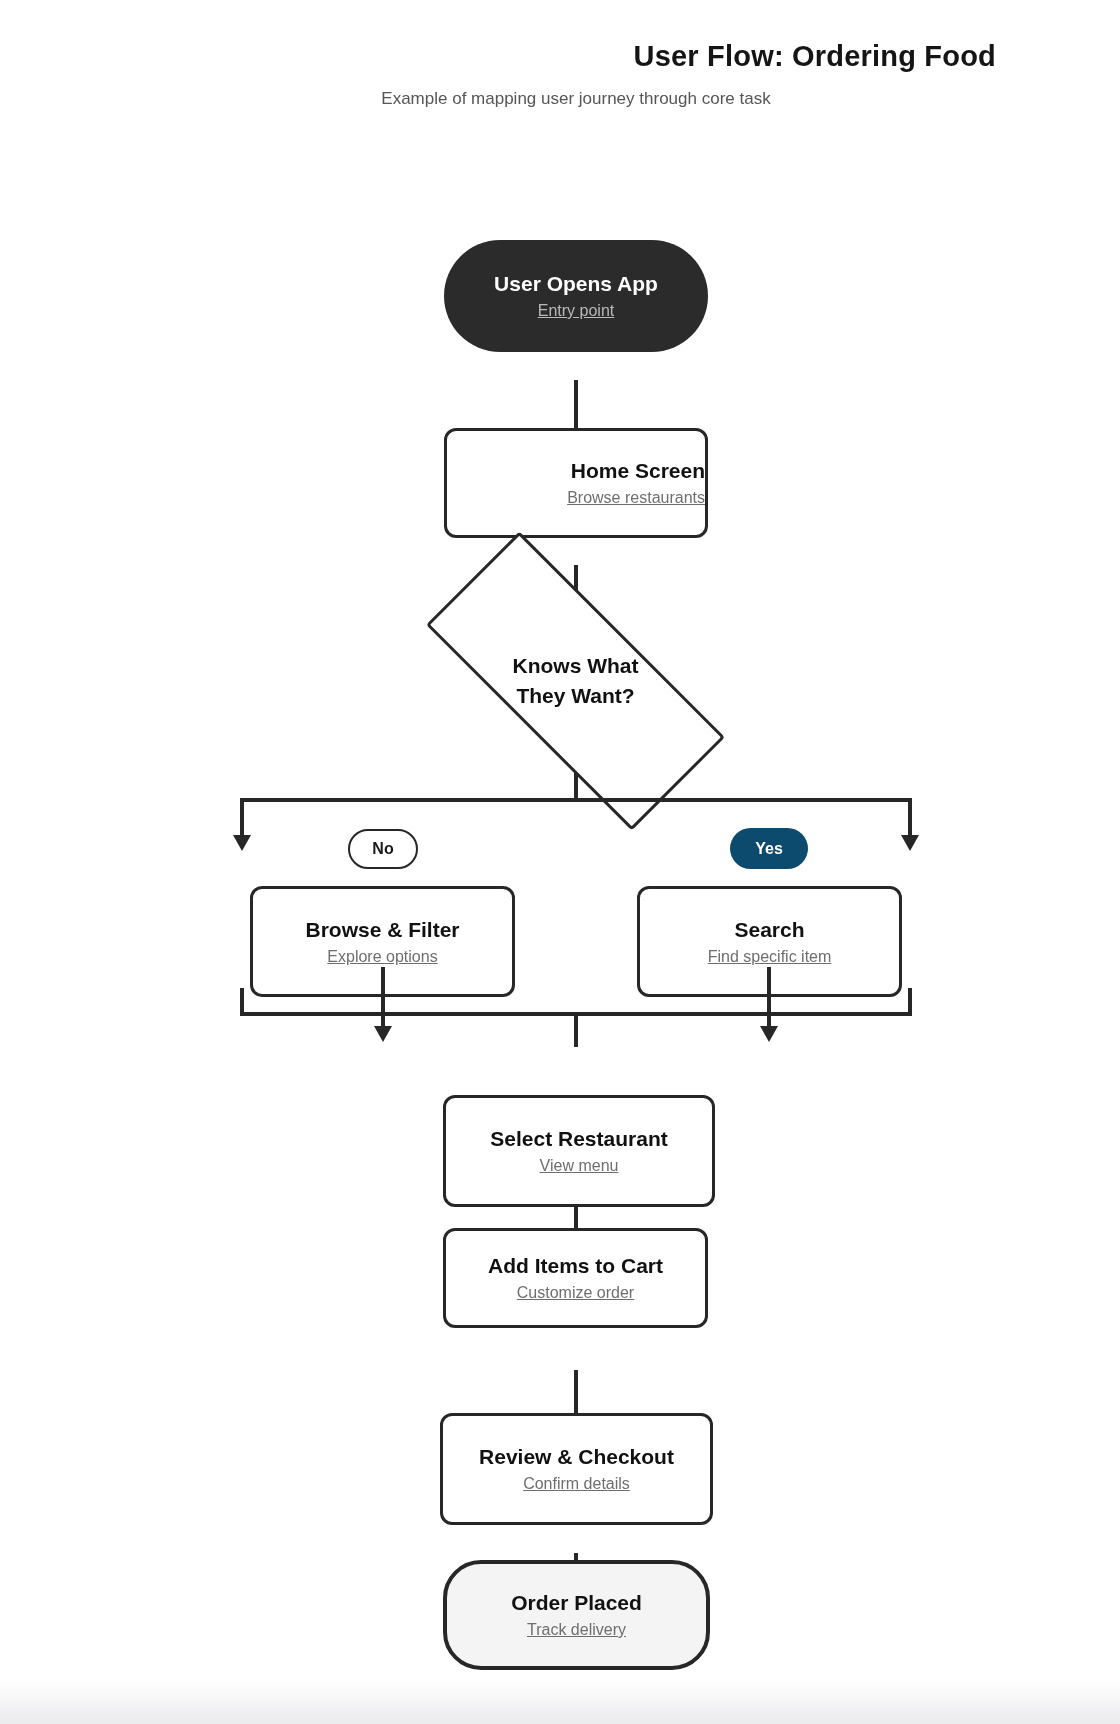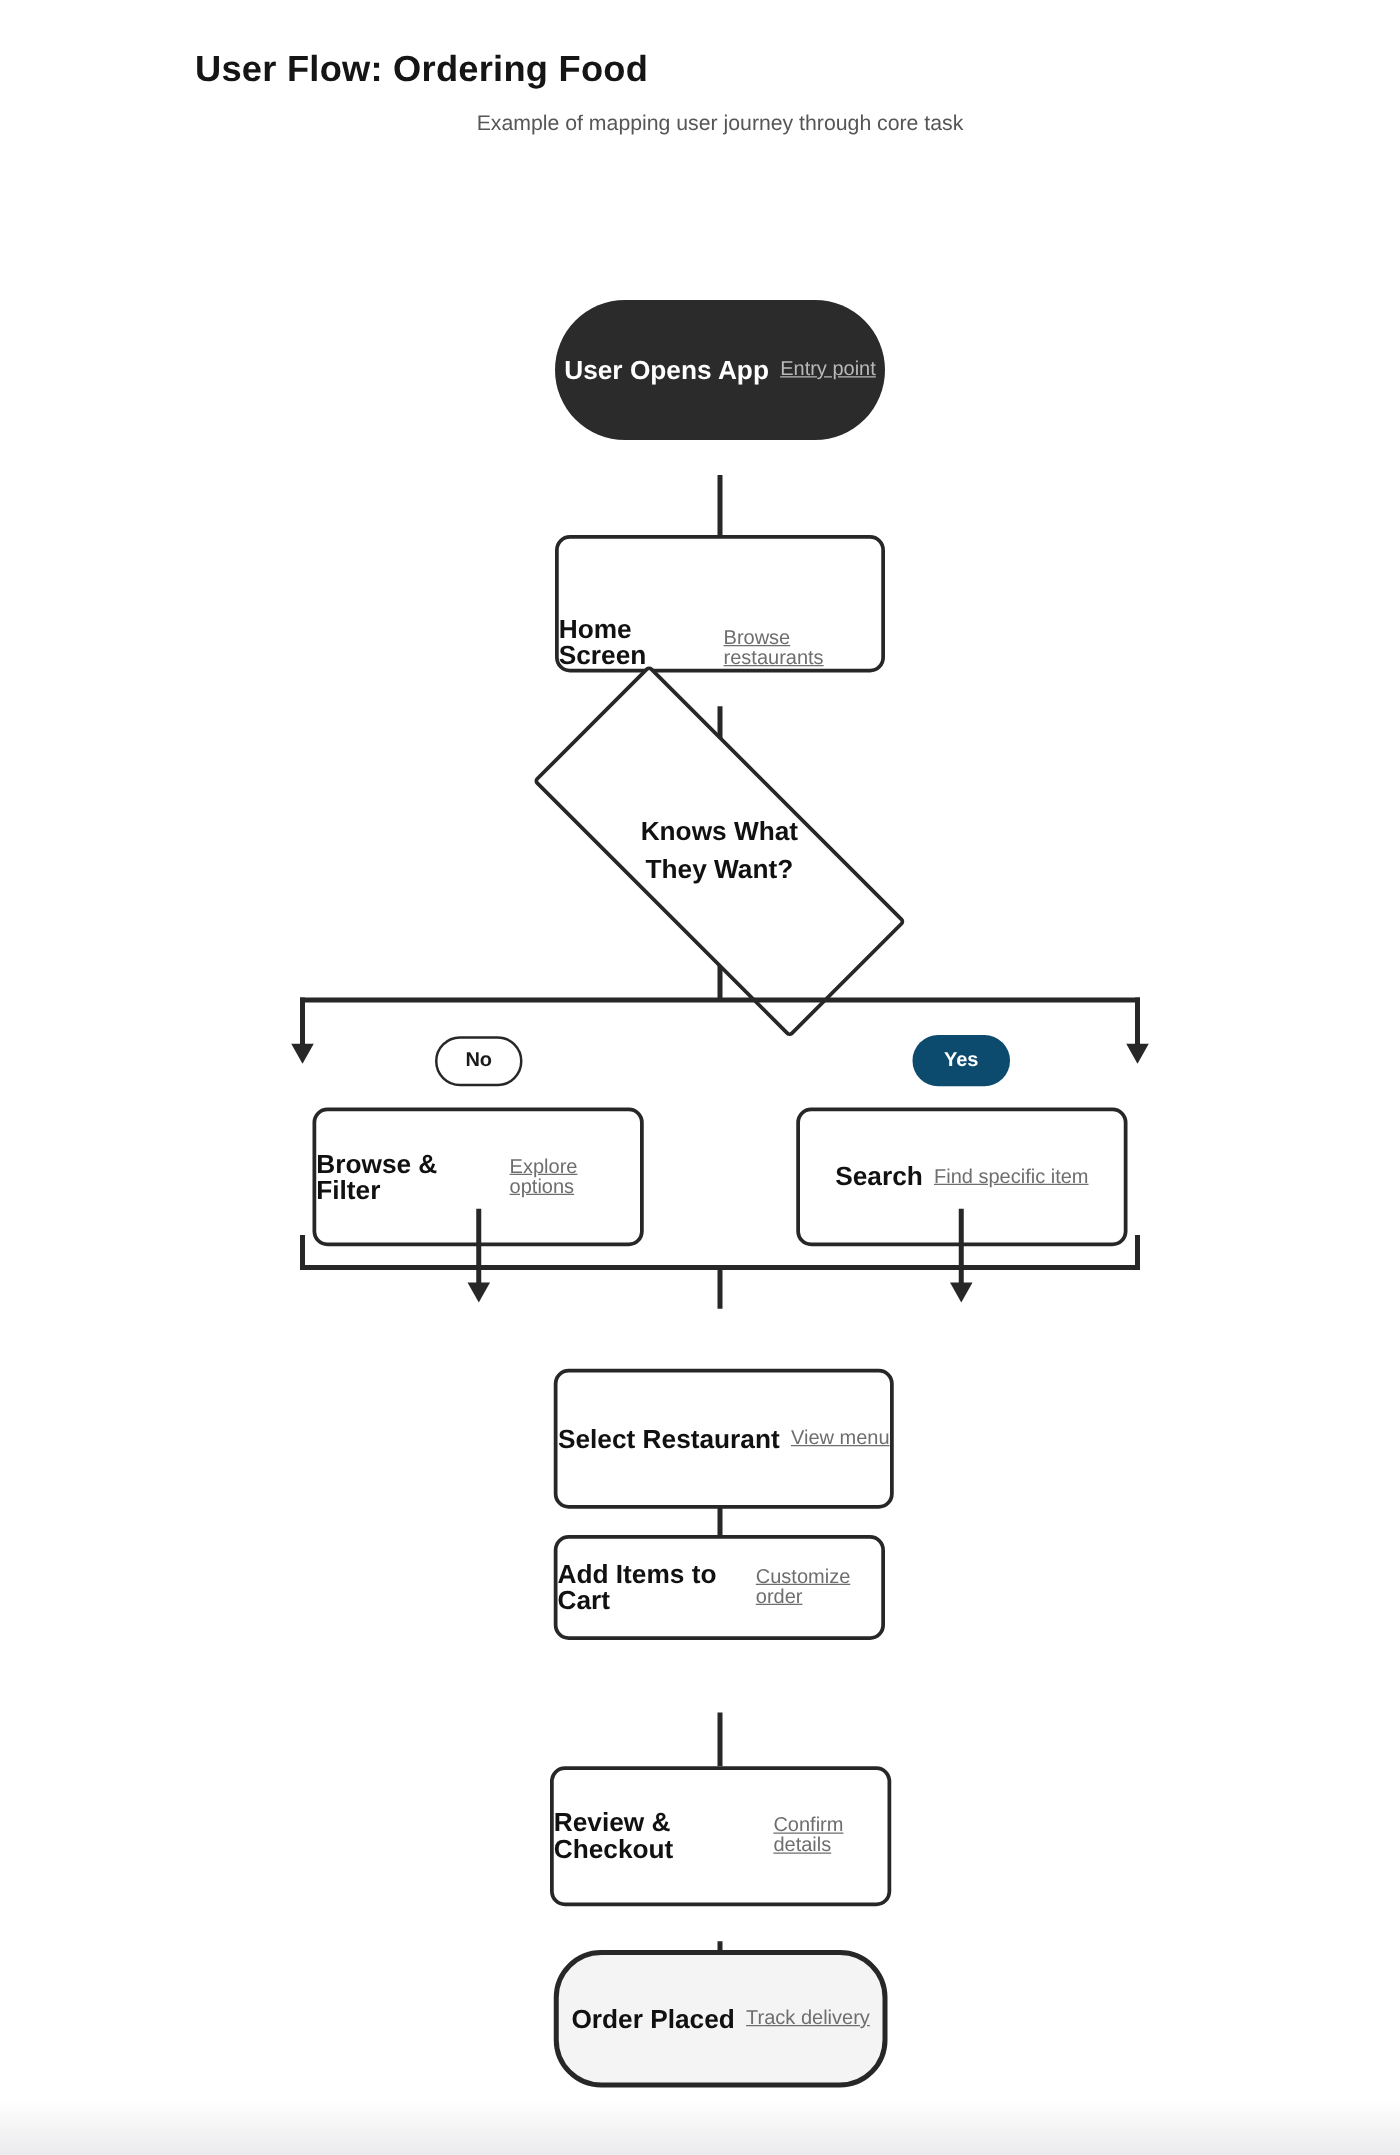--- a/index.html
+++ b/index.html
@@ -1,25 +1,25 @@
 <!DOCTYPE html>
 <html><head>
 <meta charset="utf-8">
 <style>
   html,body{margin:0;padding:0;background:#ffffff;}
   body{font-family:"Liberation Sans","DejaVu Sans",sans-serif;}
   .canvas{position:relative;width:1120px;height:1724px;overflow:hidden;background:#fff;}
 
-  .page-title{position:absolute;left:156px;top:40px;width:840px;text-align:left;
+  .page-title{position:absolute;left:156px;top:40px;width:840px;text-align:right;
     font-size:29px;font-weight:700;color:#151515;letter-spacing:.2px;}
   .page-subtitle{position:absolute;left:156px;top:89px;width:840px;text-align:center;
     font-size:17px;color:#565656;}
 
   .node{position:absolute;box-sizing:border-box;background:#fff;border:3.5px solid #272727;
-    border-radius:12px;display:flex;flex-direction:row;align-items:center;justify-content:center;
+    border-radius:12px;display:flex;flex-direction:column;align-items:center;justify-content:center;
     gap:9px;z-index:2;}
   .node .t{font-size:21px;font-weight:700;color:#111;line-height:1;}
   .node .s{font-size:16px;color:#6e6e6e;line-height:1;text-decoration:underline;}
   .node.dark{background:#2b2b2b;border:none;border-radius:56px;}
   .node.dark .t{color:#ffffff;}
   .node.dark .s{color:#b9b9b9;}
   .node.end{background:#f4f4f4;border-radius:38px;border-width:4px;}
 
   .diamond{position:absolute;left:430px;top:615px;width:291px;height:132px;box-sizing:border-box;
     background:#fff;border:3.5px solid #272727;border-radius:4px;transform:rotate(45deg);z-index:3;}
@@ -98,21 +98,21 @@
 
   <div class="vline" style="left:574px;top:1014px;height:33px;"></div>
 
   <div class="node" style="left:443px;top:1095px;width:272px;height:112px;">
     <div class="t">Select Restaurant</div>
     <div class="s">View menu</div>
   </div>
 
   <div class="vline" style="left:574px;top:1183px;height:45px;"></div>
 
-  <div class="node" style="left:443px;top:1228px;width:265px;height:84px;">
+  <div class="node" style="left:443px;top:1228px;width:265px;height:100px;">
     <div class="t">Add Items to Cart</div>
     <div class="s">Customize order</div>
   </div>
 
   <div class="vline" style="left:574px;top:1370px;height:43px;"></div>
 
   <div class="node" style="left:440px;top:1413px;width:273px;height:112px;">
     <div class="t">Review &amp; Checkout</div>
     <div class="s">Confirm details</div>
   </div>

